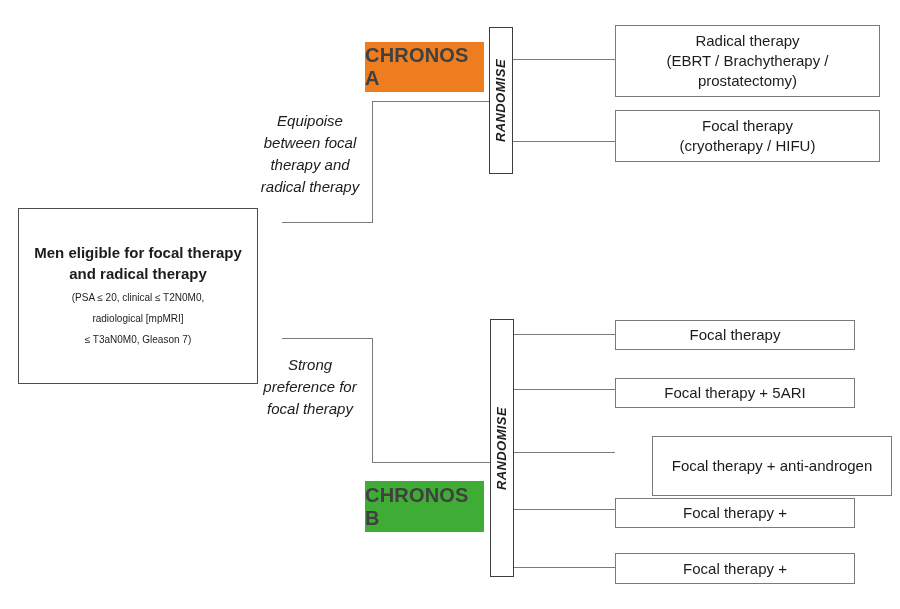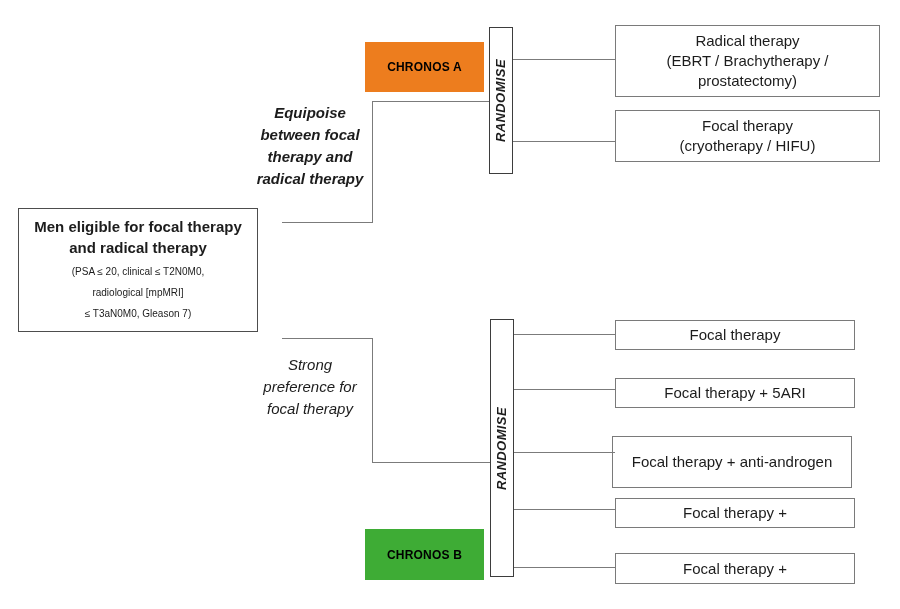--- a/index.html
+++ b/index.html
@@ -23,21 +23,21 @@
     box-sizing: border-box;
     display: flex;
     align-items: center;
     justify-content: center;
     text-align: center;
   }
   .pre { white-space: pre-line; }
 
   
   .eligibility {
-    left: 18px; top: 208px; width: 240px; height: 124px;
+    left: 18px; top: 208px; width: 240px; height: 176px;
     border-color: #4d4d4d;
     flex-direction: column;
     padding: 12px;
   }
   .elig-title {
     font-weight: bold;
     font-size: 15px;
     line-height: 21px;
     white-space: pre-line;
   }
@@ -46,25 +46,25 @@
     line-height: 21px;
     white-space: pre-line;
     margin-top: 3px;
   }
 
   
   .chronos {
     position: absolute;
     display: flex;
     align-items: center;
-    justify-content: center;
+    justify-content: flex-end;
     font-weight: bold;
-    font-size: 12px;
+    font-size: 20px;
     letter-spacing: 0.2px;
-    color: #000000;
+    color: #404040;
   }
   .chronos-a { left: 365px; top: 42px; width: 119px; height: 50px; }
   .chronos-b { left: 365px; top: 481px; width: 119px; height: 51px; }
 
   
   .randomise {
     position: absolute;
     width: 24px;
     background: #ffffff;
     border: 1px solid #3d3d3d;
@@ -83,34 +83,34 @@
   }
   .rand-a { left: 489px; top: 27px; height: 147px; }
   .rand-b { left: 490px; top: 319px; height: 258px; }
 
   
   .arm { font-size: 15px; line-height: 20px; padding: 2px 6px; }
   .arm-a1 { left: 615px; top: 25px;  width: 265px; height: 72px; }
   .arm-a2 { left: 615px; top: 110px; width: 265px; height: 52px; }
   .arm-b1 { left: 615px; top: 320px; width: 240px; height: 30px; }
   .arm-b2 { left: 615px; top: 378px; width: 240px; height: 30px; text-align: right; }
-  .arm-b3 { left: 612px; top: 436px; width: 240px; height: 52px; }
+  .arm-b3 { left: 652px; top: 436px; width: 240px; height: 60px; }
   .arm-b4 { left: 615px; top: 498px; width: 240px; height: 30px; }
   .arm-b5 { left: 615px; top: 553px; width: 240px; height: 31px; }
 
   
   .note {
     position: absolute;
     font-style: italic;
     font-size: 15px;
     line-height: 22px;
     text-align: center;
     white-space: pre-line;
   }
-  .note-a { left: 248px; top: 102px; width: 124px; font-weight: bold; }
+  .note-a { left: 248px; top: 110px; width: 124px; }
   .note-b { left: 248px; top: 354px; width: 124px; }
 
   
   .line { position: absolute; background: #7b7b7b; }
   .l-elig-a  { left: 282px; top: 222px; width: 91px;  height: 1px; }
   .l-up-a    { left: 372px; top: 101px; width: 1px;   height: 122px; }
   .l-a-rand  { left: 373px; top: 101px; width: 116px; height: 1px; }
   .l-elig-b  { left: 282px; top: 338px; width: 91px;  height: 1px; }
   .l-down-b  { left: 372px; top: 338px; width: 1px;   height: 125px; }
   .l-b-rand  { left: 373px; top: 462px; width: 117px; height: 1px; }
@@ -151,21 +151,21 @@
   <div class="box arm arm-a1 pre">Radical therapy
 (EBRT / Brachytherapy /
 prostatectomy)</div>
   <div class="box arm arm-a2 pre">Focal therapy
 (cryotherapy / HIFU)</div>
 
   <div class="note note-b">Strong
 preference for
 focal therapy</div>
 
-  <div class="chronos chronos-b" style="background-color: rgb(62, 172, 53); margin-top: 48px;">
+  <div class="chronos chronos-b" style="background-color: rgb(62, 172, 53);">
     <span>CHRONOS B</span>
   </div>
 
   <div class="randomise rand-b">
     <span>RANDOMISE</span>
   </div>
 
   <div class="box arm arm-b1 pre">Focal therapy</div>
   <div class="box arm arm-b2 pre">Focal therapy + 5ARI</div>
   <div class="box arm arm-b3 pre">Focal therapy + anti-androgen</div>

